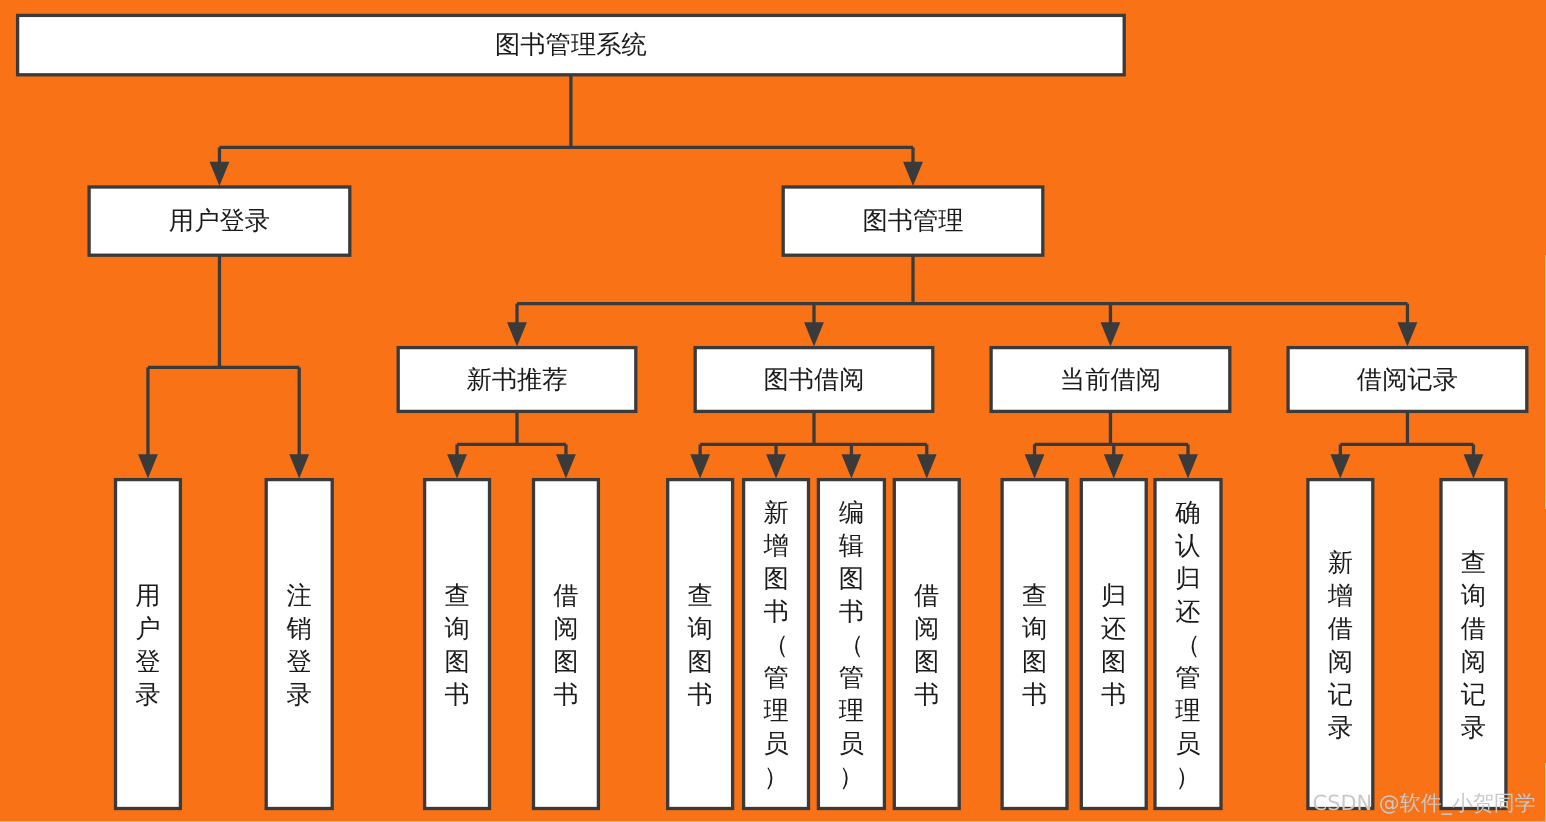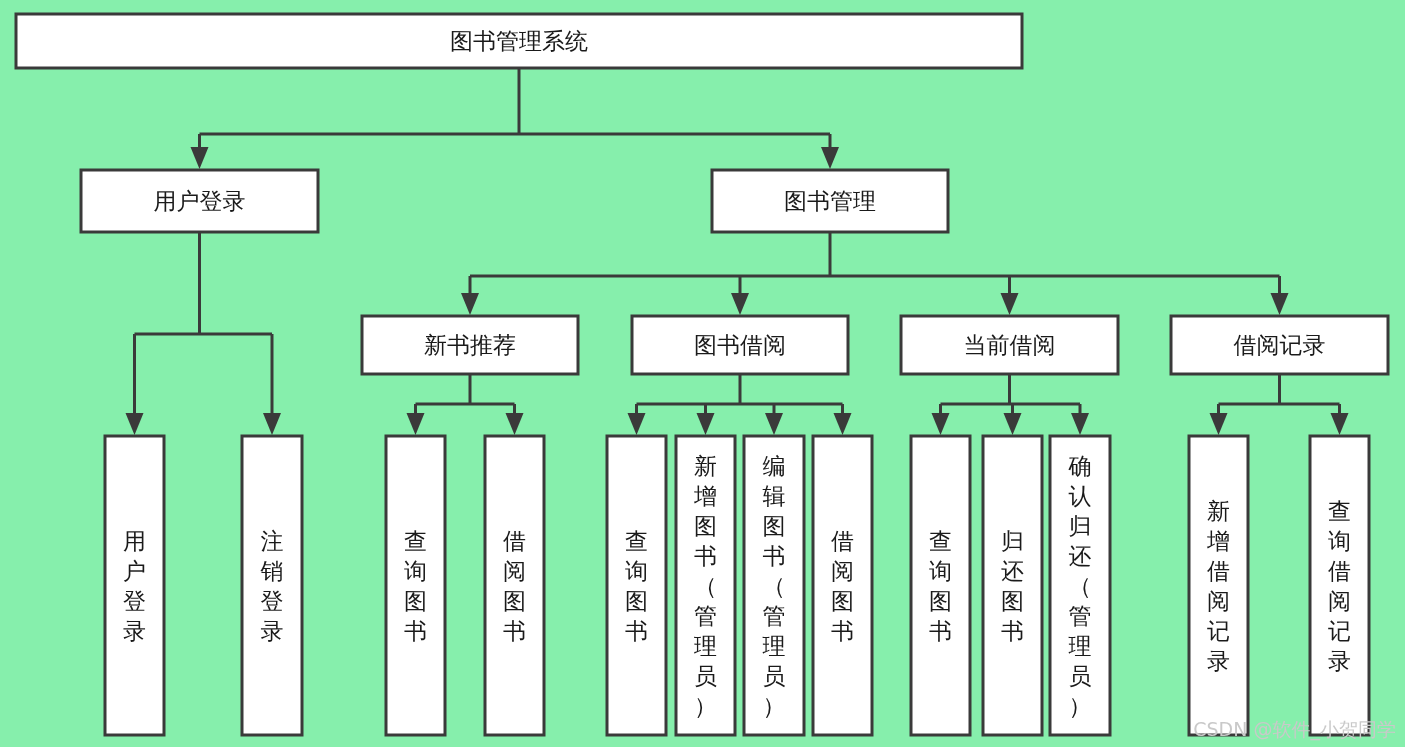--- a/index.html
+++ b/index.html
@@ -7,21 +7,21 @@
     padding: 0;
     background: #ffffff;
   }
   body {
     font-family: "DejaVu Sans", "Liberation Sans", sans-serif;
   }
   #diagram-root {
     position: relative;
     width: 1405px;
     height: 747px;
-    background: #86efac;
+    background: #f97316;
     overflow: hidden;
   }
   svg.diagram-canvas {
     position: absolute;
     left: 0;
     top: 0;
     width: 1405px;
     height: 747px;
     display: block;
   }

